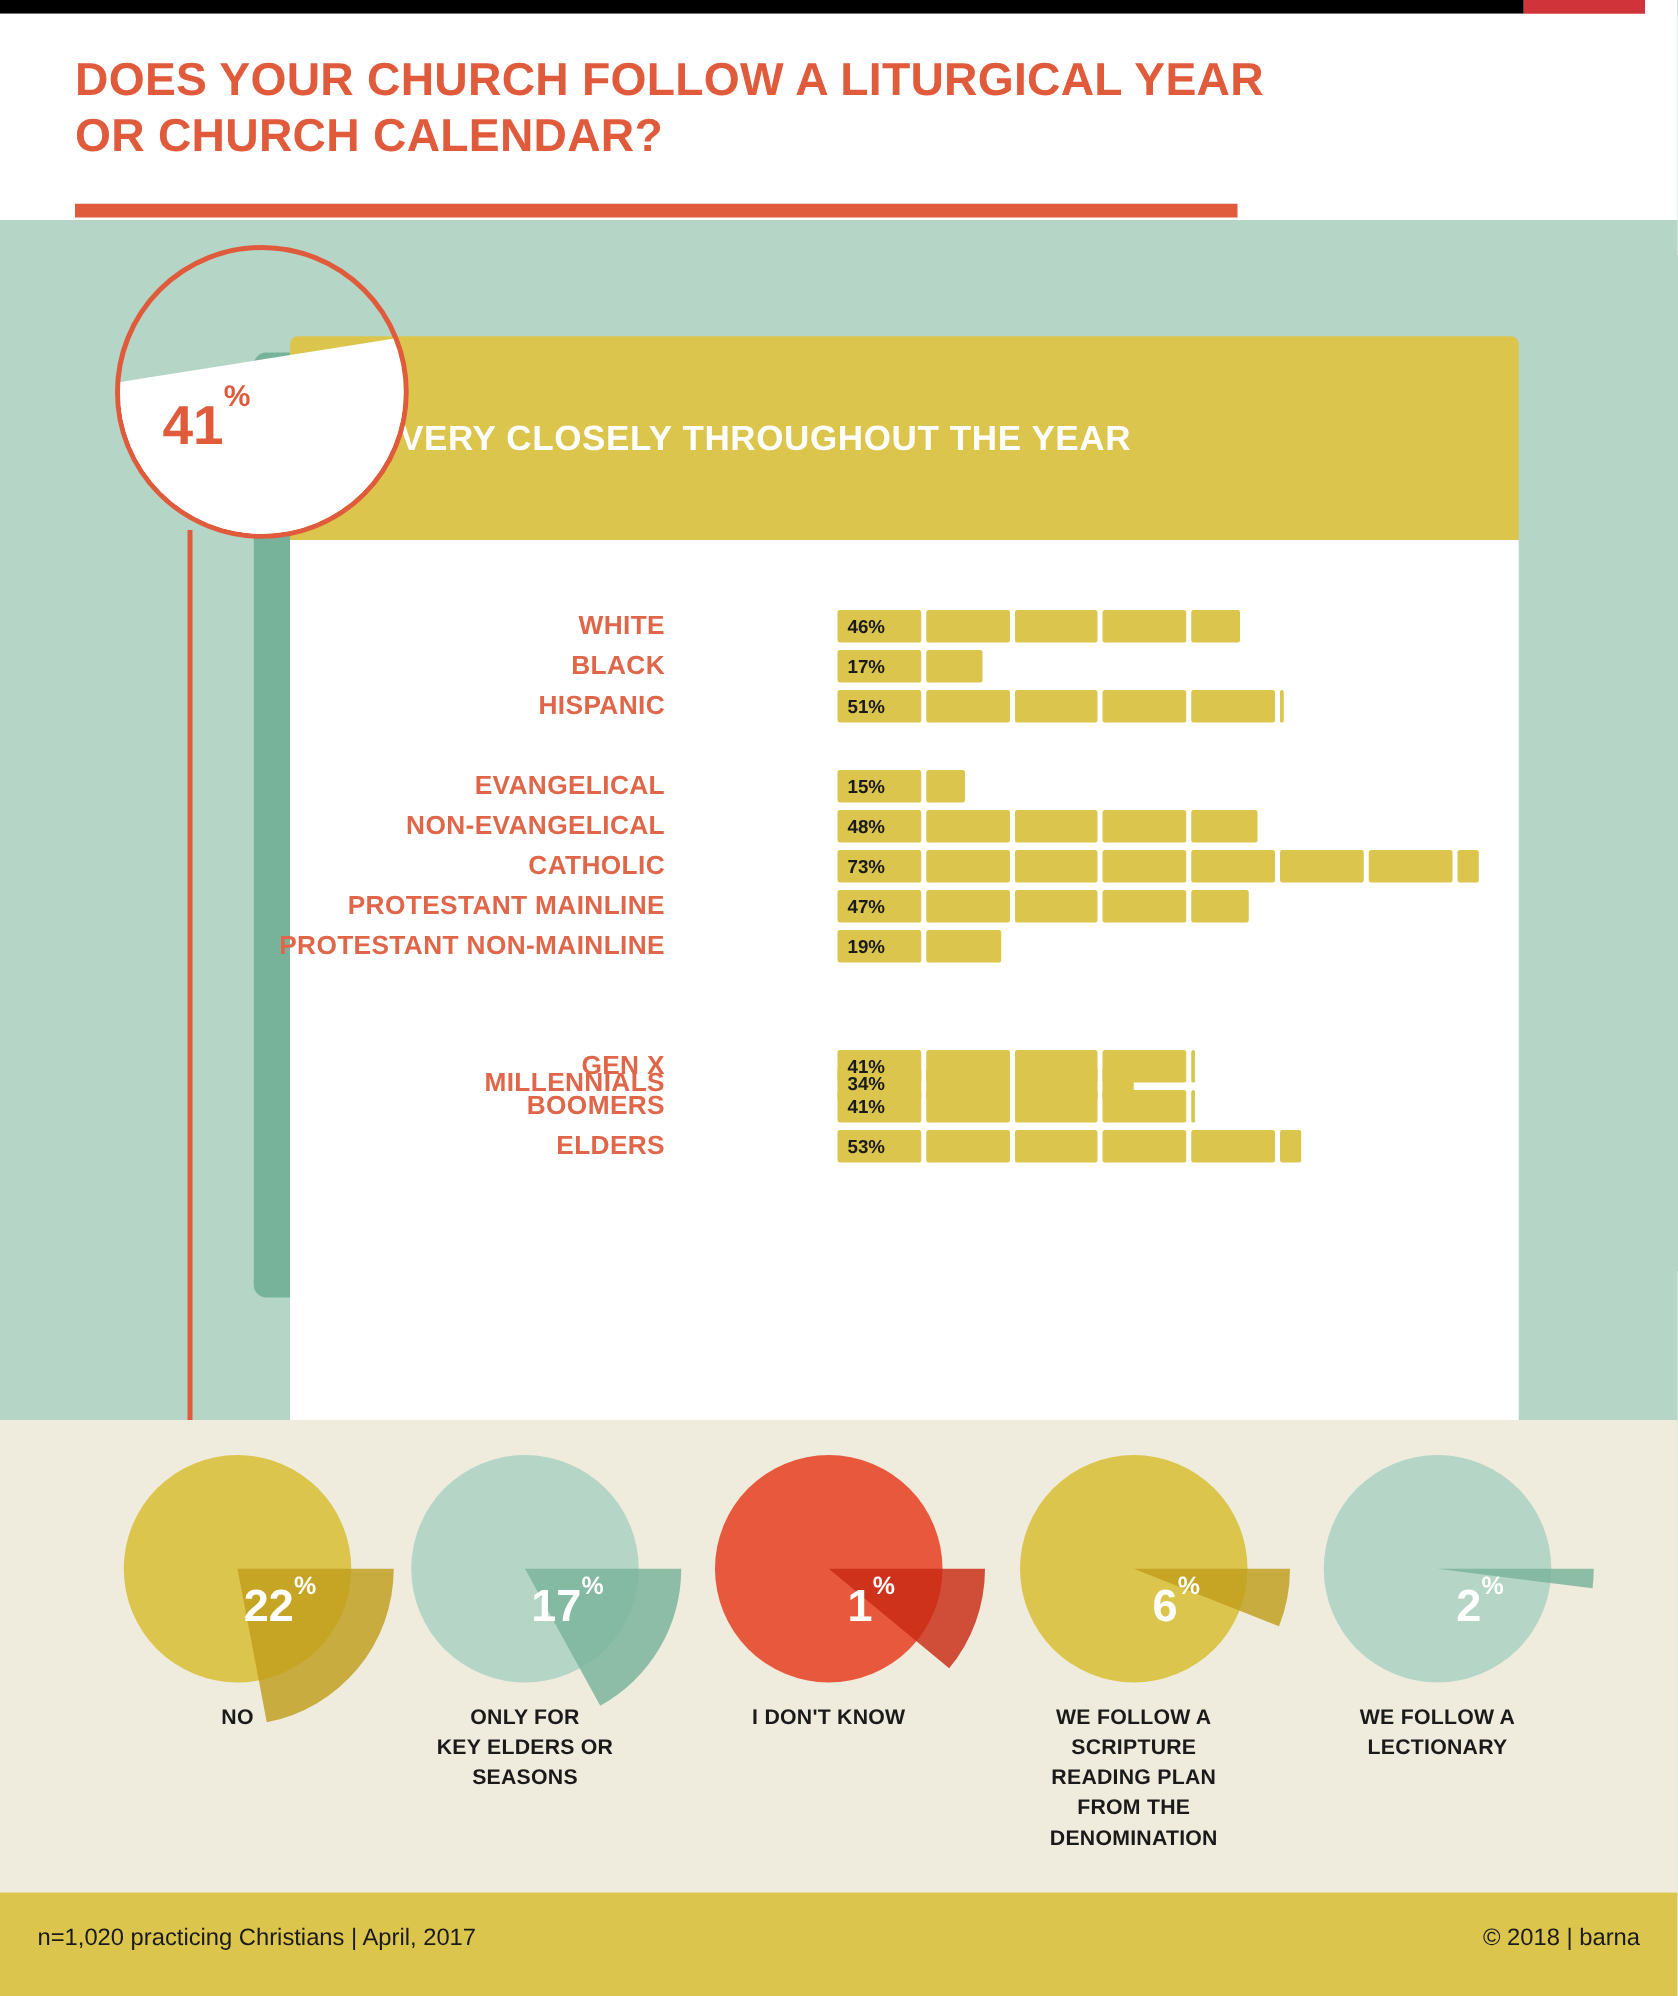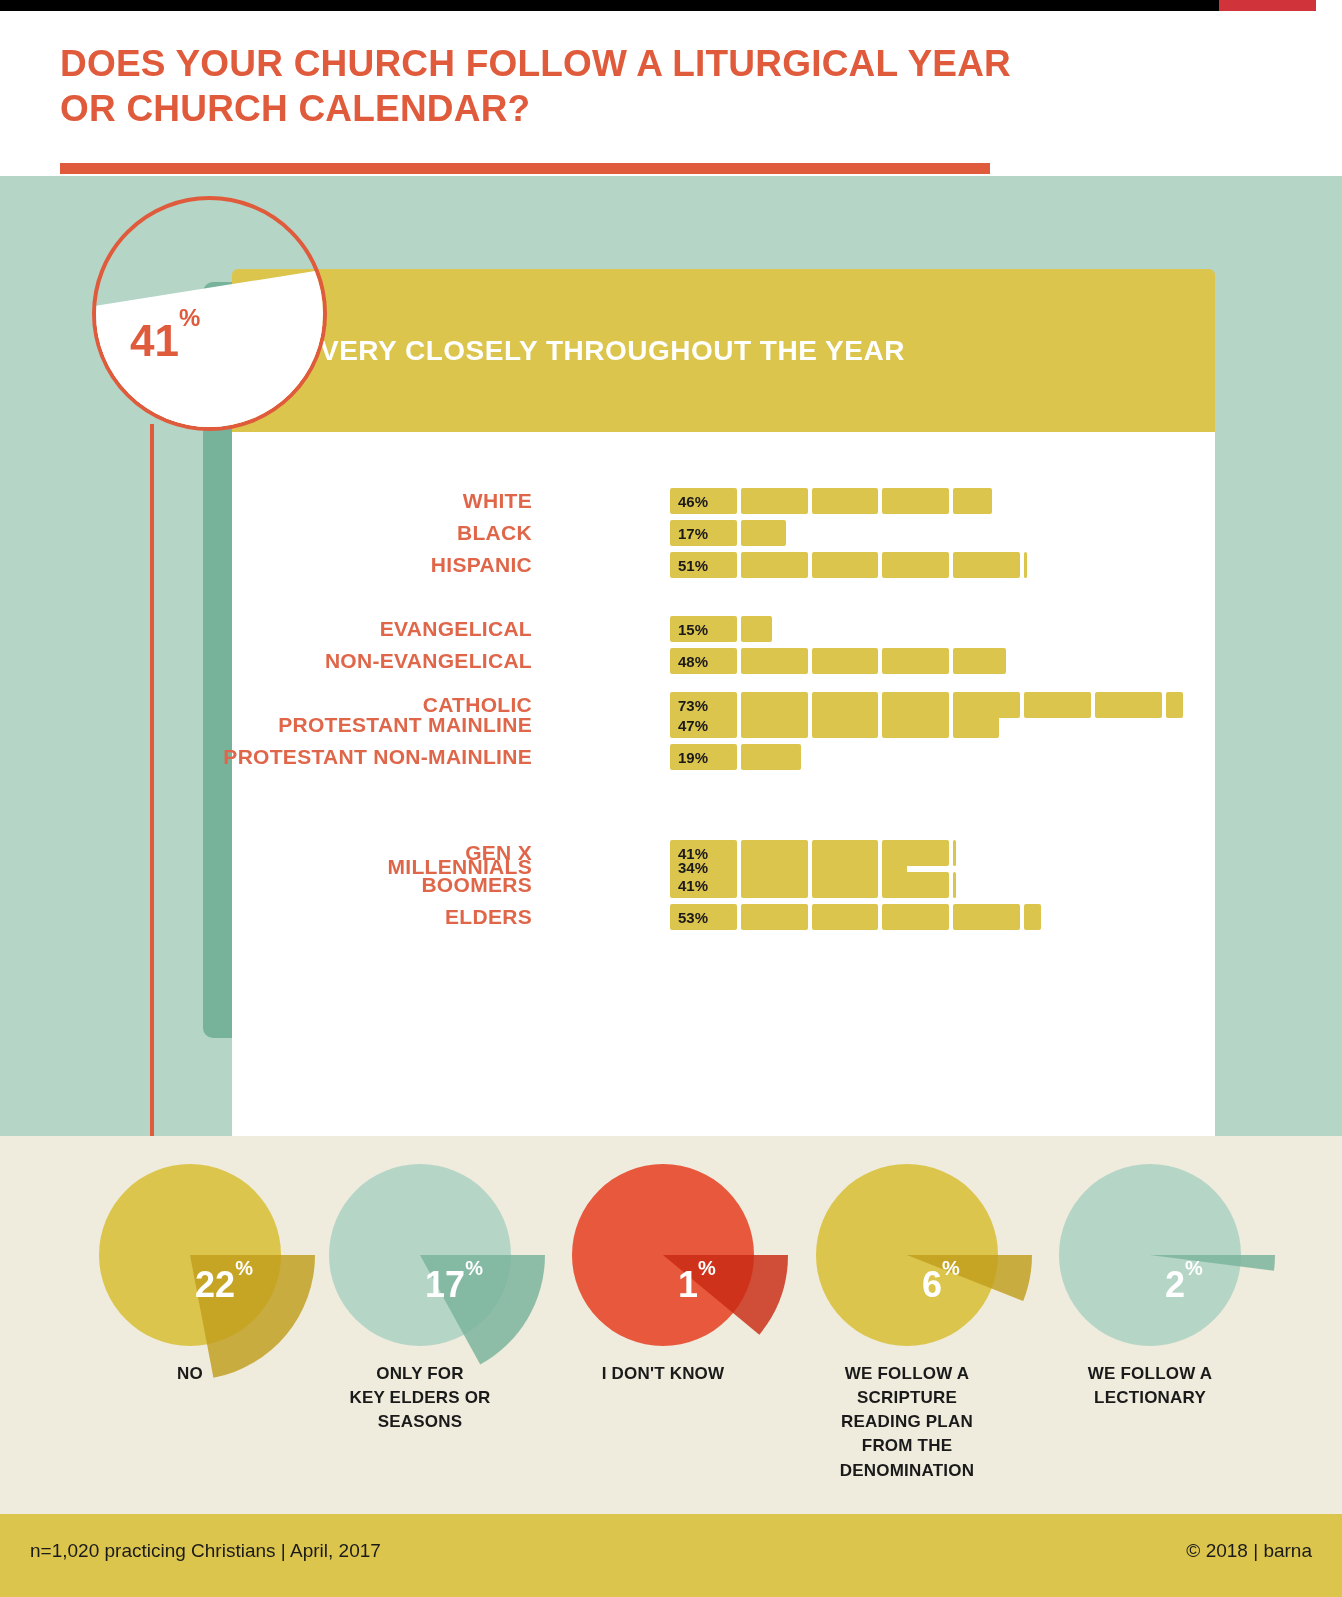--- a/index.html
+++ b/index.html
@@ -272,21 +272,21 @@
           <div class="bar-label">NON-EVANGELICAL</div>
           <div class="bar-track" style="width: 339.84px;">
             <div class="seg" style="left: 0px; width: 66.8px;"></div>
             <div class="seg" style="left: 70.8px; width: 66.8px;"></div>
             <div class="seg" style="left: 141.6px; width: 66.8px;"></div>
             <div class="seg" style="left: 212.4px; width: 66.8px;"></div>
             <div class="seg" style="left: 283.2px; width: 52.64px;"></div>
           </div>
           <div class="bar-value">48%</div>
         </div>
-        <div class="bar-row" style="top: 248px; margin-top: 12px;">
+        <div class="bar-row" style="top: 248px;">
           <div class="bar-label">CATHOLIC</div>
           <div class="bar-track" style="width: 516.84px;">
             <div class="seg" style="left: 0px; width: 66.8px;"></div>
             <div class="seg" style="left: 70.8px; width: 66.8px;"></div>
             <div class="seg" style="left: 141.6px; width: 66.8px;"></div>
             <div class="seg" style="left: 212.4px; width: 66.8px;"></div>
             <div class="seg" style="left: 283.2px; width: 66.8px;"></div>
             <div class="seg" style="left: 354px; width: 66.8px;"></div>
             <div class="seg" style="left: 424.8px; width: 66.8px;"></div>
             <div class="seg" style="left: 495.6px; width: 17.24px;"></div>

